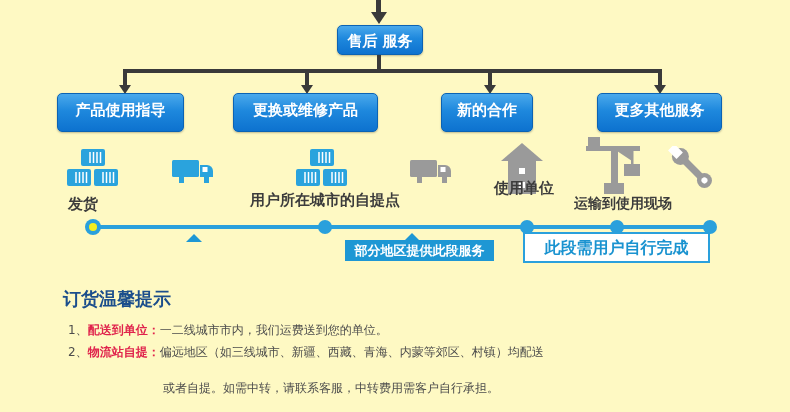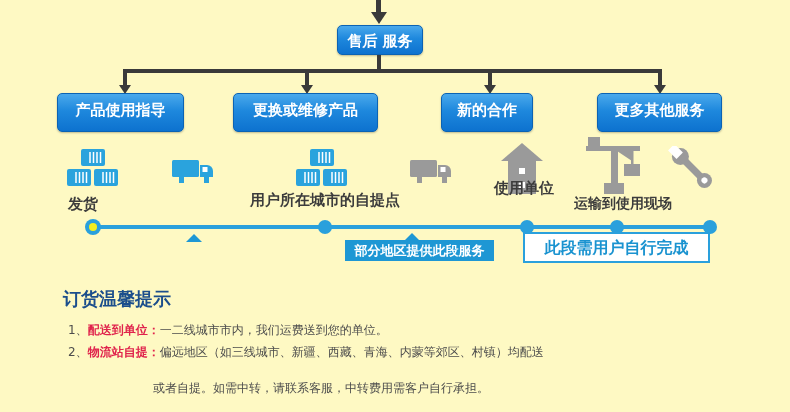--- a/index.html
+++ b/index.html
@@ -167,17 +167,17 @@
   <div class="tips-heading">订货温馨提示</div>
 
   <div class="tip-line" style="left:68px;top:322px;">
     <span>1、</span><span class="tip-red">配送到单位：</span><span>一二线城市市内，我们运费送到您的单位。</span>
   </div>
 
   <div class="tip-line" style="left:68px;top:344px;">
     <span>2、</span><span class="tip-red">物流站自提：</span><span>偏远地区（如三线城市、新疆、西藏、青海、内蒙等郊区、村镇）均配送</span>
   </div>
 
-  <div class="tip-line" style="left:153px;top:380px;">
+  <div class="tip-line" style="left:163px;top:380px;">
     <span>或者自提。如需中转，请联系客服，中转费用需客户自行承担。</span>
   </div>
 
 </div>
 
 </body></html>

